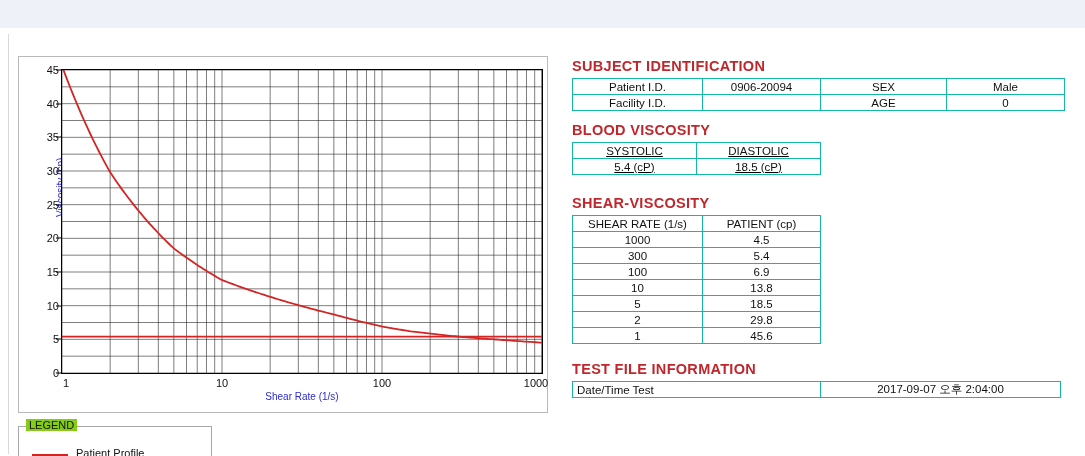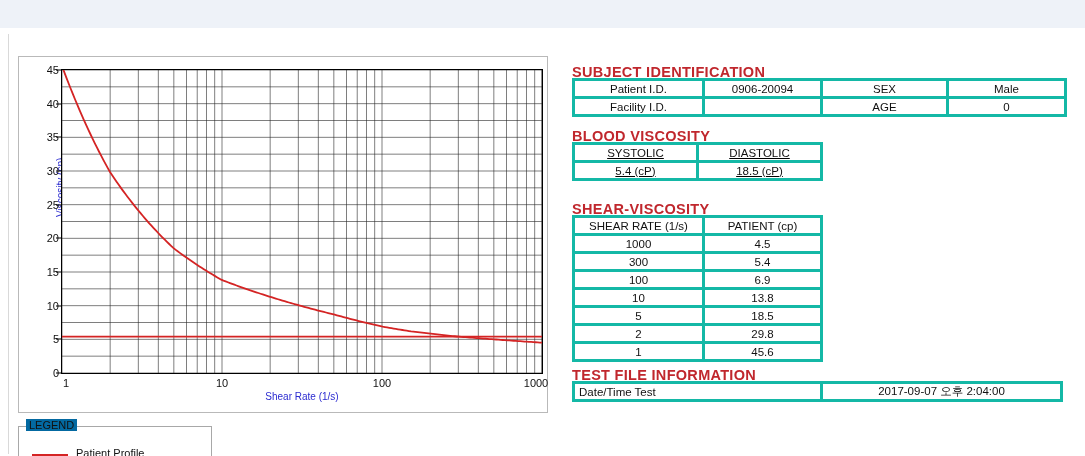--- a/index.html
+++ b/index.html
@@ -104,21 +104,21 @@
   #legend-box {
     position: absolute;
     left: 18px; top: 398px;
     width: 192px; height: 33px;
     border: 1px solid #a8a8a8;
     background: #ffffff;
   }
   #legend-title {
     position: absolute;
     left: 26px; top: 391px;
-    background: #0369a1;
+    background: #84cc16;
     padding: 0 3px;
     font-size: 11px;
     color: #111;
   }
   #legend-line {
     position: absolute;
     left: 32px; top: 426px;
     width: 36px; height: 0;
     border-top: 2px solid #d42424;
   }
@@ -133,29 +133,29 @@
   #right {
     position: absolute;
     left: 572px; top: 28px;
     width: 500px;
   }
   .section-title {
     color: #c0272d;
     font-size: 14.5px;
     font-weight: bold;
     letter-spacing: 0.3px;
-    margin: 8px 0 6px 0;
+    margin: 2px 0 6px 0;
   }
   table.grid {
     border-collapse: collapse;
     font-size: 11.5px;
     table-layout: fixed;
   }
   table.grid td, table.grid th {
-    border: 3px solid #14b8a6;
+    border: 1px solid #14b8a6;
     height: 15px;
     padding: 0 4px;
     text-align: center;
     font-weight: normal;
     color: #111;
     background: #ffffff;
     overflow: hidden;
     white-space: nowrap;
   }
   td.hdr, th.hdr {

